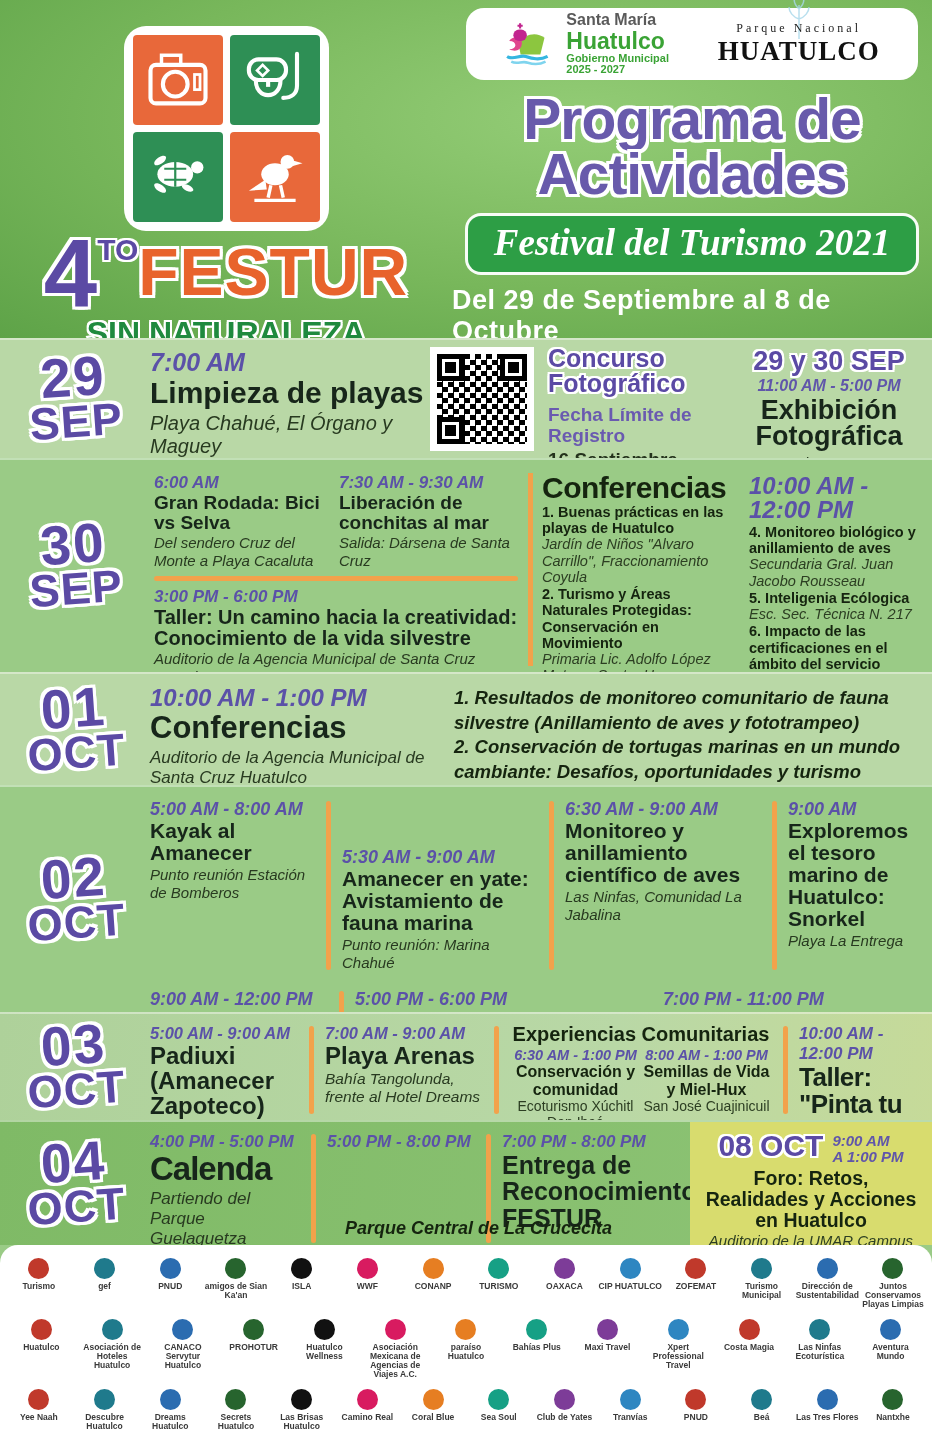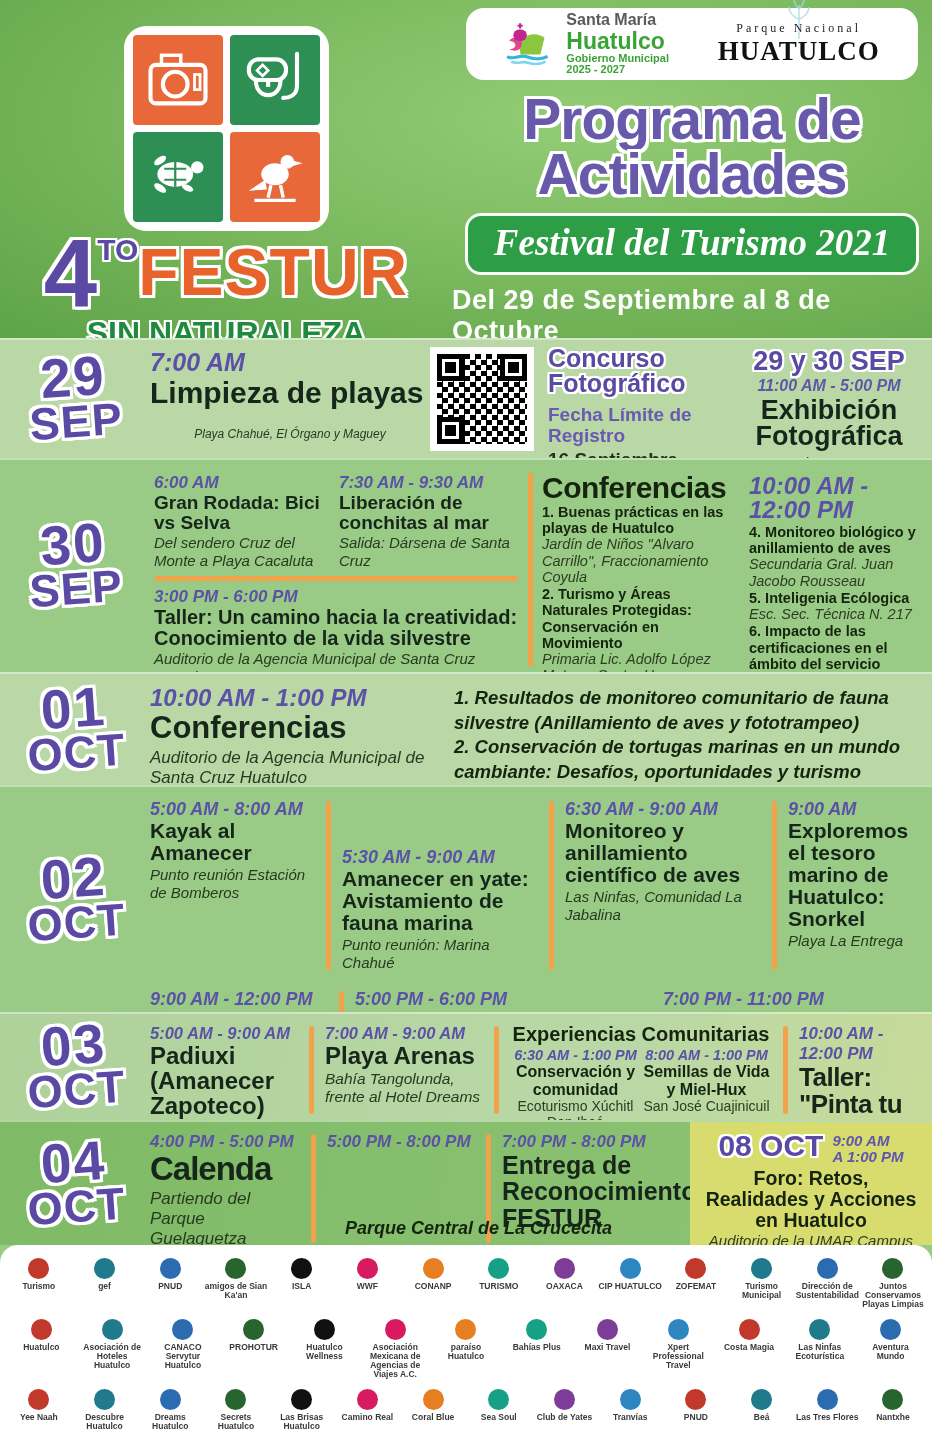--- a/index.html
+++ b/index.html
@@ -62,21 +62,21 @@
   .title{color:#17261a;font-weight:800;line-height:1.05;}
   .venue{color:#283a20;font-style:italic;line-height:1.18;}
 
   .vl{width:5px;border-radius:3px;background:#f2a24b;align-self:stretch;margin:2px 11px;flex-shrink:0;}
   .hl{height:5px;border-radius:3px;background:#f2a24b;margin:7px 4px 6px 0;}
 
   
   .r1-event{width:280px;padding-top:8px;}
   .r1-event .time{font-size:25px;}
   .r1-event .title{font-size:30px;}
-  .r1-event .venue{font-size:12px;margin-top:18px;text-align:center;}
+  .r1-event .venue{font-size:20px;margin-top:3px;}
   .qr{width:104px;height:104px;background:#fff;padding:7px;align-self:center;margin-right:14px;flex-shrink:0;}
   .qr-inner{width:100%;height:100%;position:relative;background:conic-gradient(#000 25%,#fff 0 50%,#000 0 75%,#fff 0) 0 0/11px 11px;}
   .finder{position:absolute;width:27px;height:27px;border:5px solid #000;background:#fff;}
   .finder::after{content:"";position:absolute;inset:3px;background:#000;}
   .f-tl{top:0;left:0;} .f-tr{top:0;right:0;} .f-bl{bottom:0;left:0;}
   .contest{width:182px;padding-top:6px;line-height:1;}
   .contest-title{color:#5b4aa4;font-weight:800;font-size:25px;line-height:1;}
   .contest-sub{color:#6a5ab0;font-weight:700;font-size:19px;line-height:1.1;margin-top:9px;}
   .contest-date{color:#24321c;font-weight:600;font-size:19px;margin-top:3px;}
   .exhibit{flex:1;text-align:center;padding:8px 8px 0 4px;}

